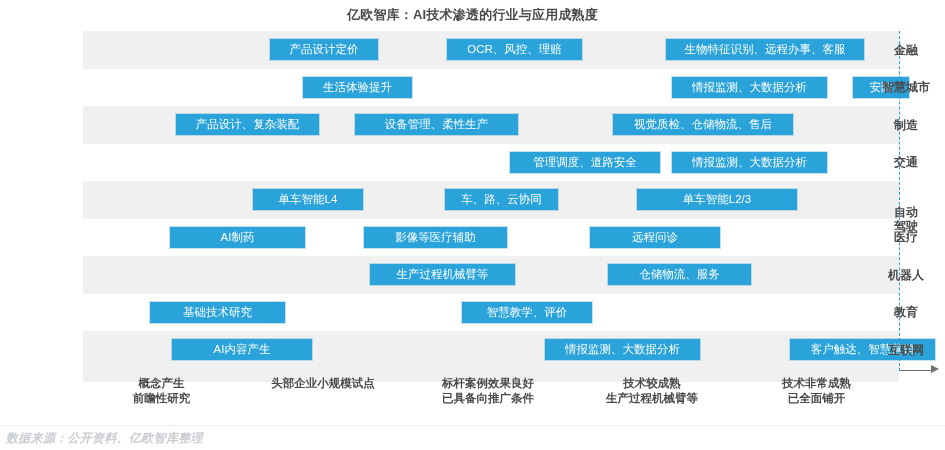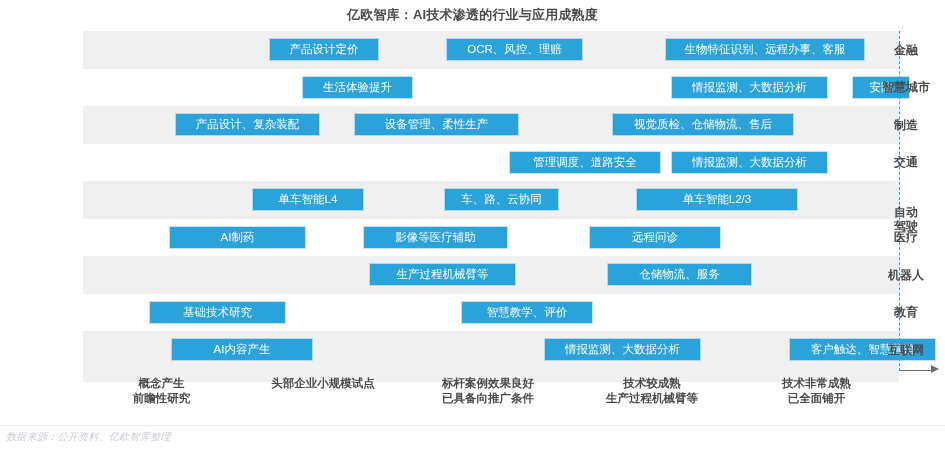--- a/index.html
+++ b/index.html
@@ -42,22 +42,22 @@
   }
   .ylabel span{display:block;line-height:14px;}
 
   .xlabel{
     position:absolute;top:376px;text-align:center;
     font-size:11.5px;color:#4a4a4a;font-weight:bold;line-height:15px;
   }
   .xlabel span{display:block;}
 
   .footnote{
-    position:absolute;left:6px;top:430px;font-size:10px;
-    color:#c9ccd1;font-style:italic;font-weight:normal;letter-spacing:.3px;
+    position:absolute;left:6px;top:430px;font-size:12px;
+    color:#c9ccd1;font-style:italic;font-weight:bold;letter-spacing:.3px;
   }
   .rule-bottom{position:absolute;left:0;top:425px;width:945px;height:1px;background:#eceef0;}
 </style>
 </head>
 <body>
 
 <div id="chart-root">
 
   <div class="chart-title">亿欧智库：AI技术渗透的行业与应用成熟度</div>
 

